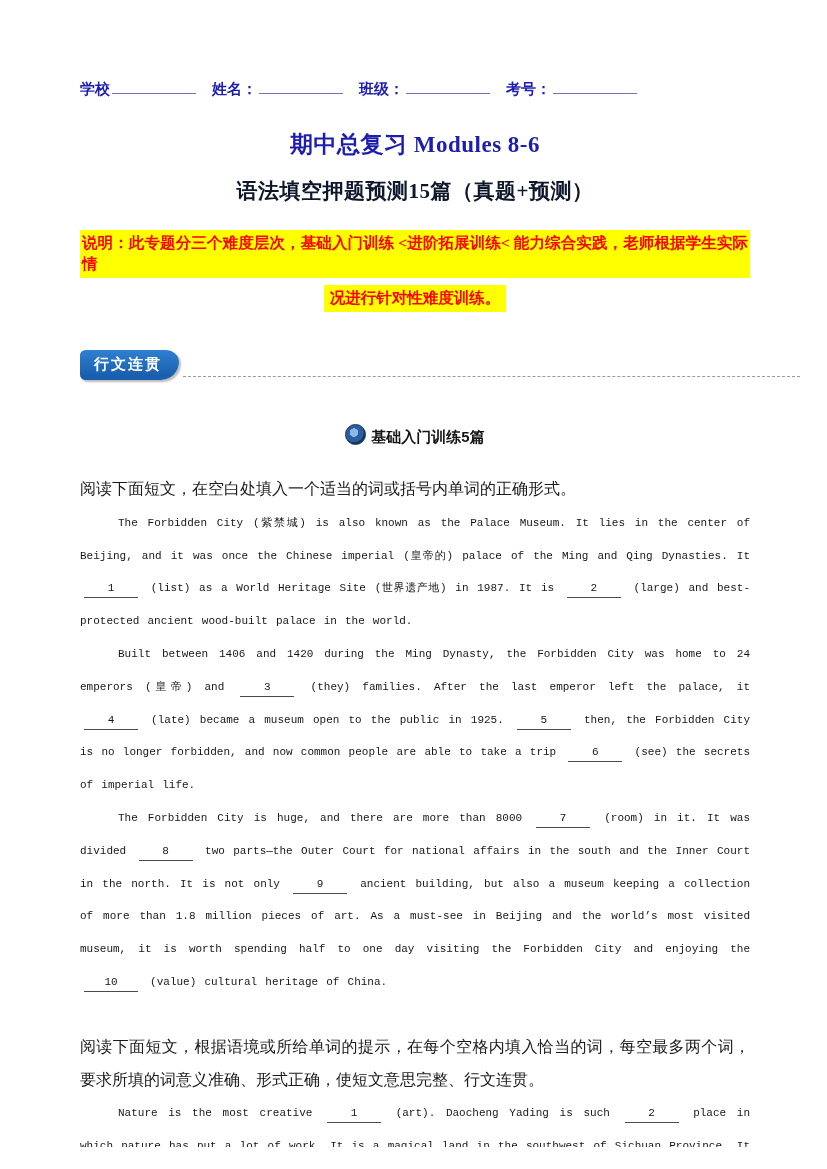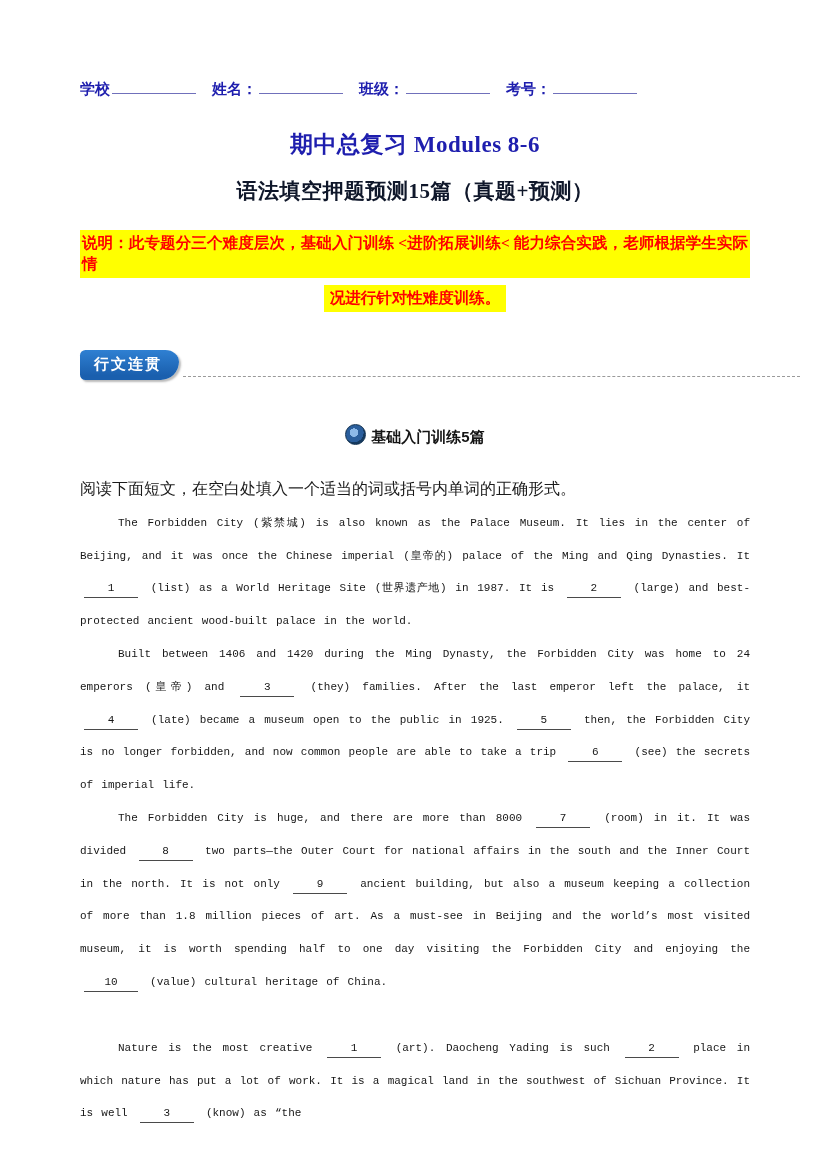--- a/index.html
+++ b/index.html
@@ -106,19 +106,20 @@
     <div class="flow">
       <p class="instruction">阅读下面短文，在空白处填入一个适当的词或括号内单词的正确形式。</p>
       <div>
           <p class="body-para">The Forbidden City (紫禁城) is also known as the Palace Museum. It lies in the center of Beijing, and it was once the Chinese imperial (皇帝的) palace of the Ming and Qing Dynasties. It <span class="blank">1</span> (list) as a World Heritage Site (世界遗产地) in 1987. It is <span class="blank">2</span> (large) and best-protected ancient wood-built palace in the world.</p>
           <p class="body-para">Built between 1406 and 1420 during the Ming Dynasty, the Forbidden City was home to 24 emperors (皇帝) and <span class="blank">3</span> (they) families. After the last emperor left the palace, it <span class="blank">4</span> (late) became a museum open to the public in 1925. <span class="blank">5</span> then, the Forbidden City is no longer forbidden, and now common people are able to take a trip <span class="blank">6</span> (see) the secrets of imperial life.</p>
           <p class="body-para">The Forbidden City is huge, and there are more than 8000 <span class="blank">7</span> (room) in it. It was divided <span class="blank">8</span> two parts—the Outer Court for national affairs in the south and the Inner Court in the north. It is not only <span class="blank">9</span> ancient building,  but also a museum keeping a collection of more than 1.8 million  pieces of art. As a must-see in Beijing  and the world’s most visited museum, it is worth spending half to one day visiting the Forbidden City and enjoying the <span class="blank">10</span> (value) cultural heritage of China.</p>
         </div>
     </div>
 
     <div class="flow gap-block">
+      <p class="instruction">阅读下面短文，根据语境或所给单词的提示，在每个空格内填入恰当的词，每空最多两个词，要求所填的词意义准确、形式正确，使短文意思完整、行文连贯。</p>
       <div>
           <p class="body-para">Nature is the most creative <span class="blank">1</span> (art). Daocheng Yading is such <span class="blank">2</span> place in which nature has put a lot of work. It is a magical land in the southwest of Sichuan Province. It is well <span class="blank">3</span> (know) as “the</p>
         </div>
     </div>
 
   </div>
 </div>
 
 </body></html>

